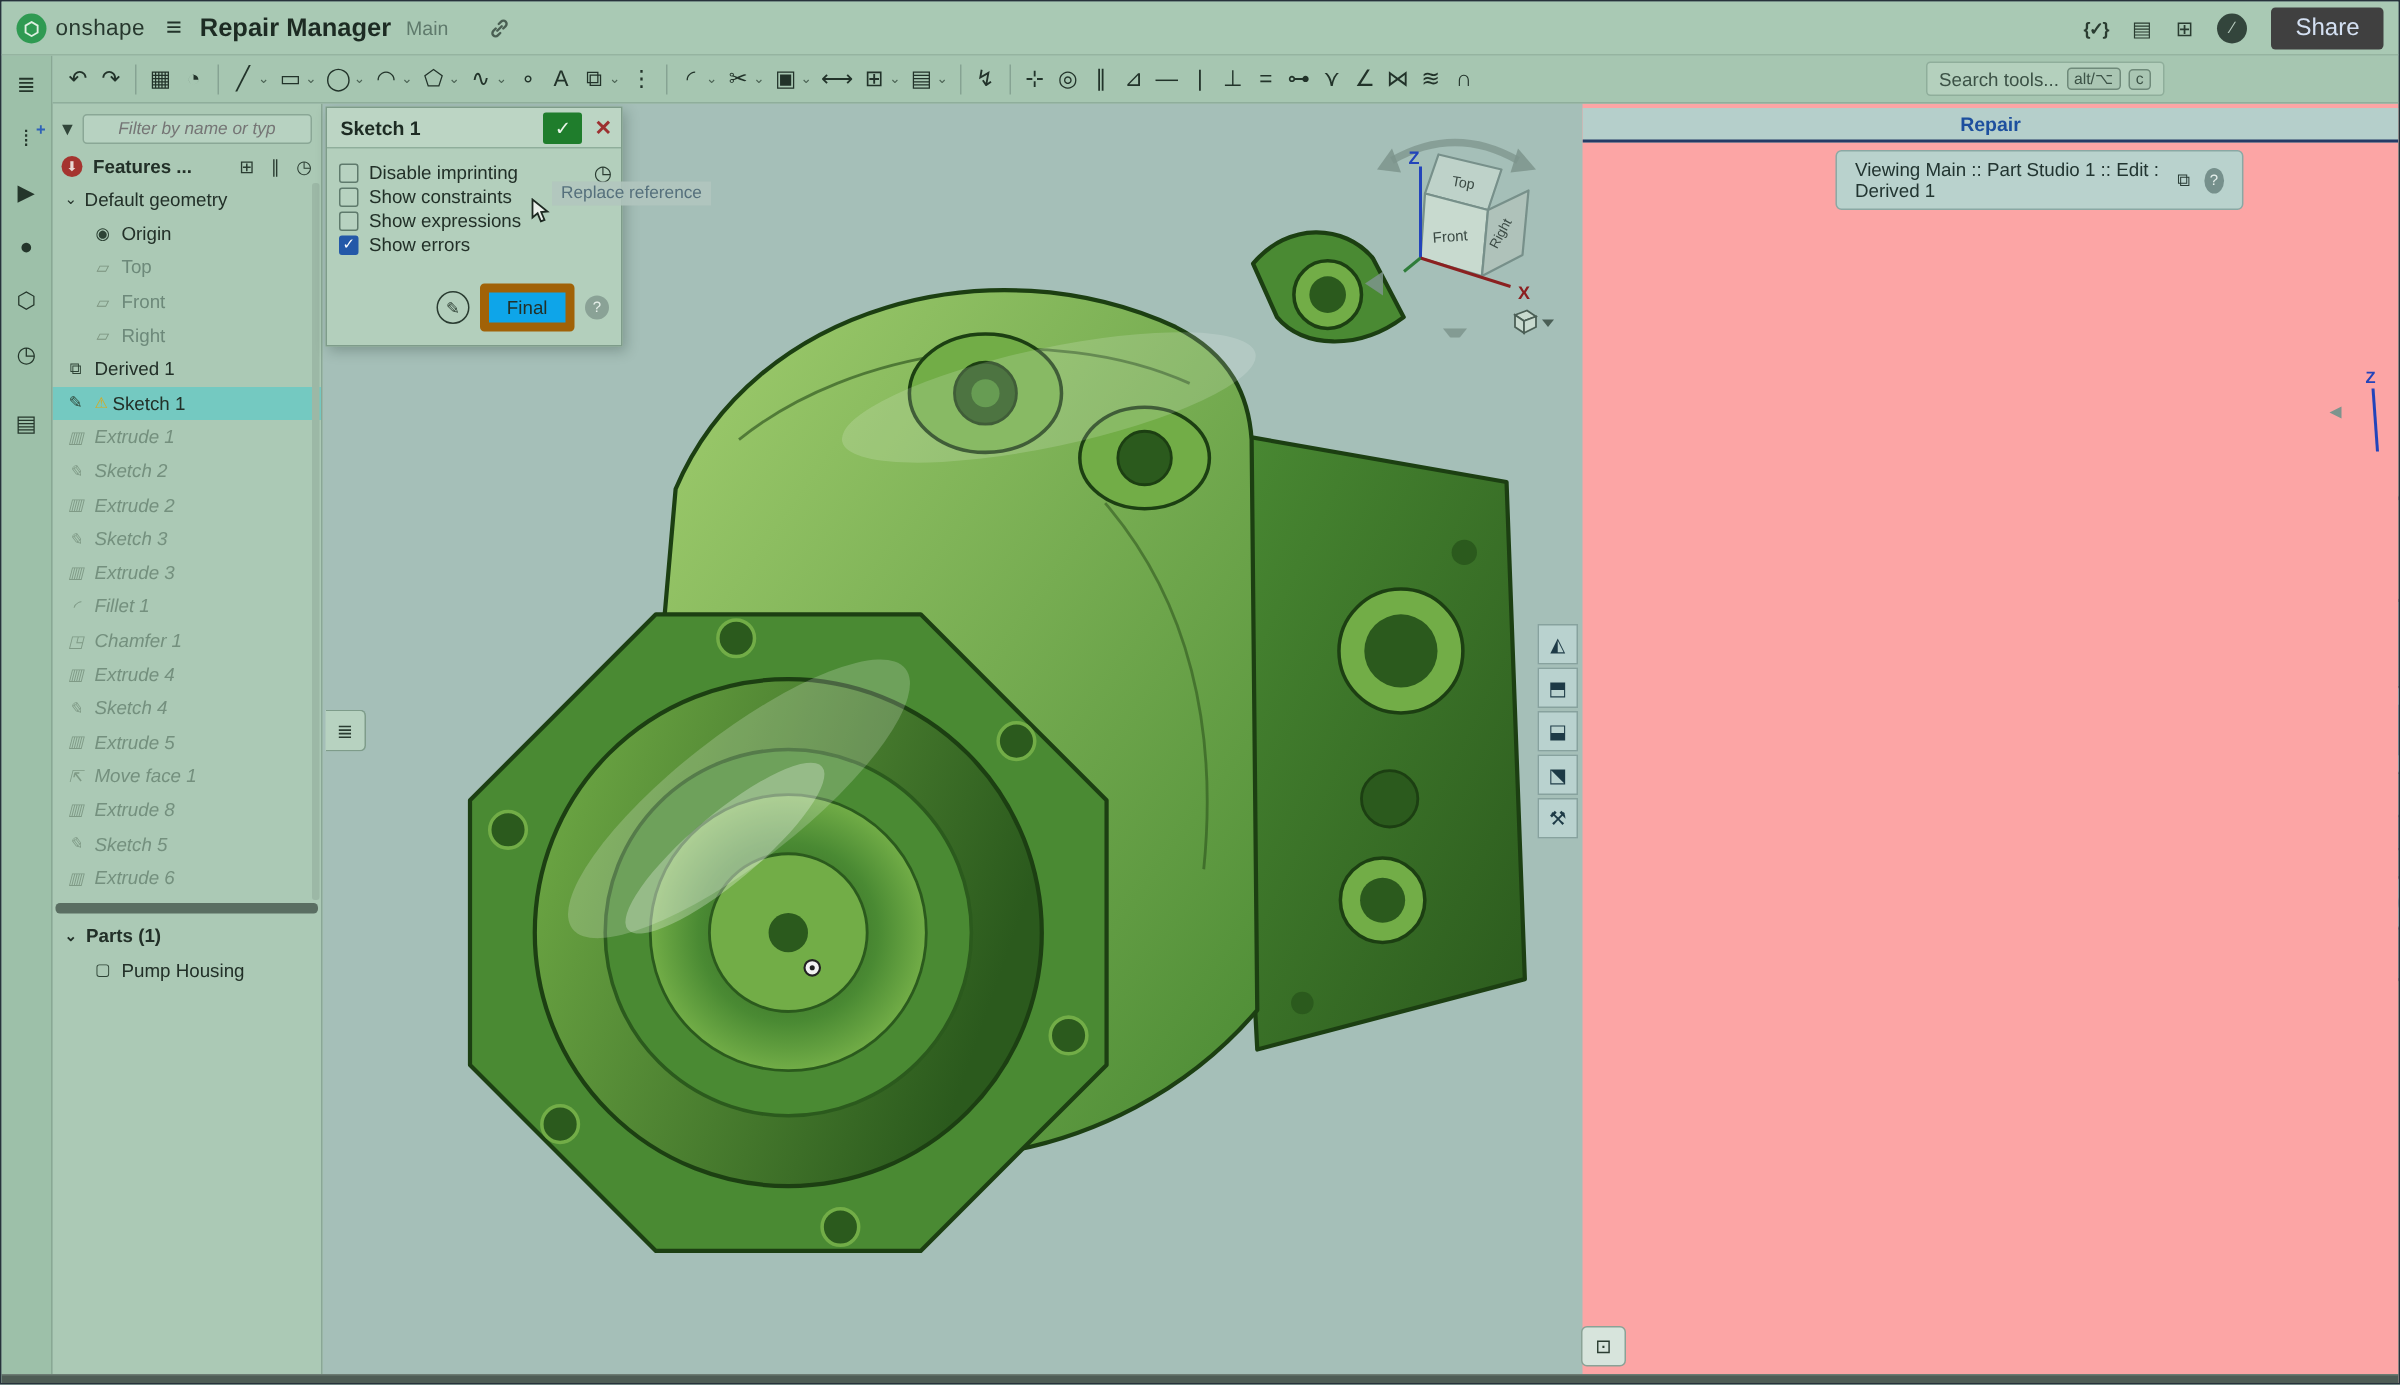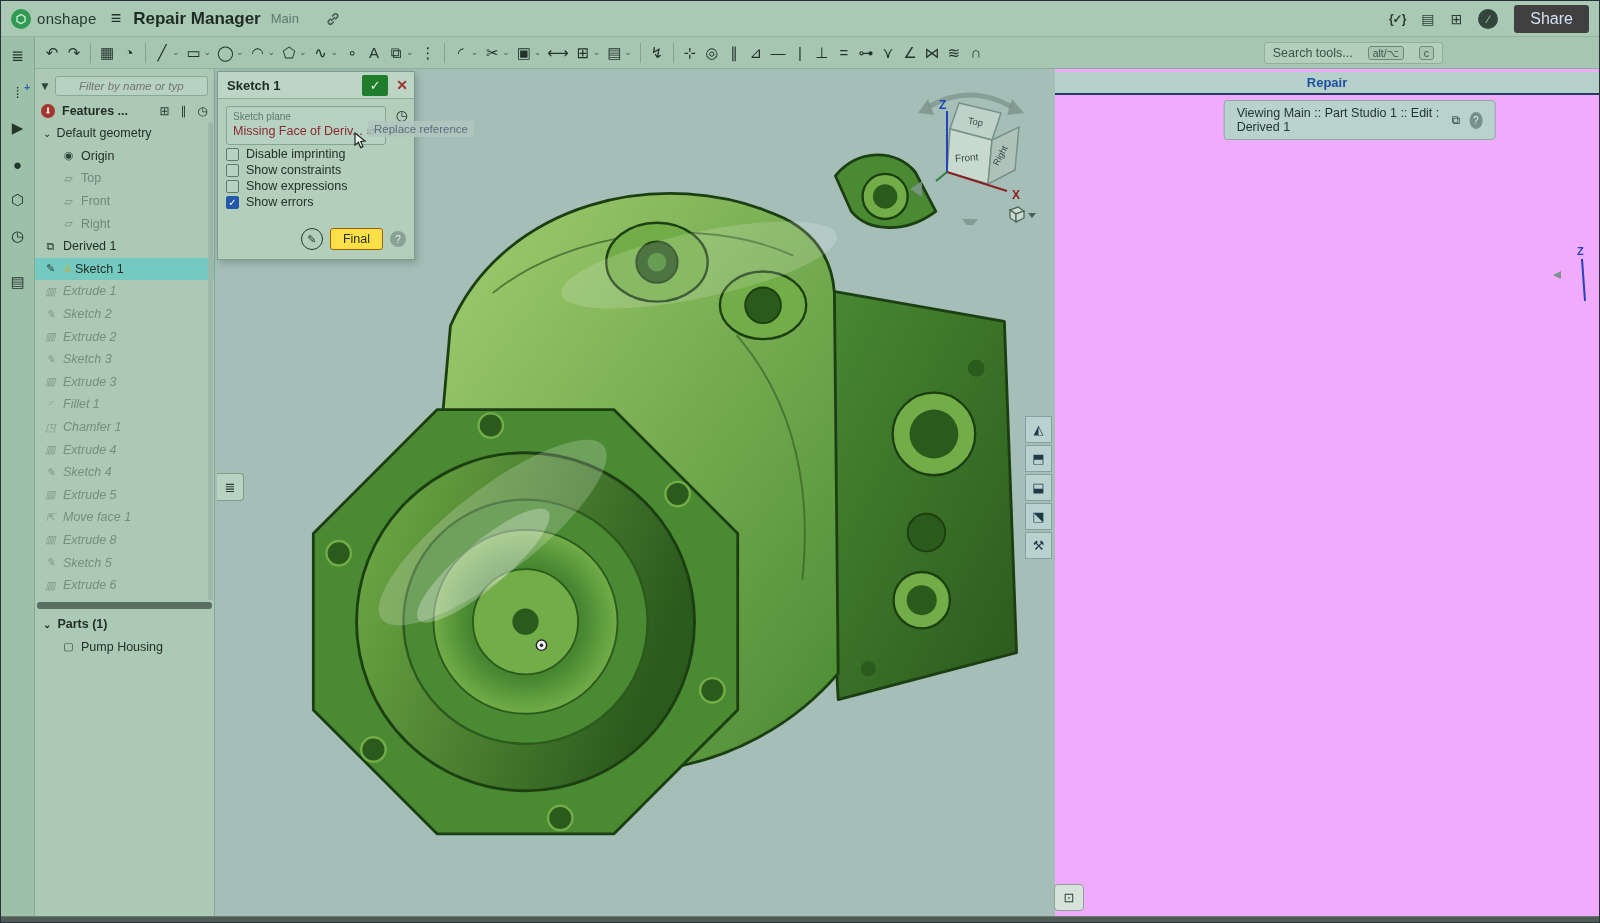--- a/index.html
+++ b/index.html
@@ -27,21 +27,21 @@
   .share-btn{background:#404040;color:#d4e0f2;font-size:16px;padding:5px 16px;border-radius:3px;
     border:none;cursor:pointer;font-family:inherit;}
   
   .toolbar{position:absolute;top:36px;left:34px;right:0;height:32px;background:#a6c6b1;
     border-bottom:1px solid #8fae9b;display:flex;align-items:center;padding:0 6px;z-index:39;}
   .tb-btn{display:flex;align-items:center;height:26px;padding:0 3px;border-radius:3px;cursor:pointer;
     color:#22332a;font-size:15px;line-height:1;background:transparent;border:none;font-family:inherit;}
   .tb-btn .g{min-width:16px;text-align:center;}
   .tb-btn .caret{font-size:9px;color:#4b6354;margin-left:2px;}
   .tb-div{width:1px;height:20px;background:#86a393;margin:0 5px;flex:0 0 auto;}
-  .search-tools{margin-left:auto;margin-right:150px;display:flex;align-items:center;gap:15px;
+  .search-tools{margin-left:auto;margin-right:150px;display:flex;align-items:center;gap:5px;
     background:#b4d0bd;border:1px solid #8fae9b;border-radius:3px;padding:3px 8px;cursor:text;}
   .search-tools .lbl{font-size:12.5px;color:#3c5246;}
   .kbd{font-size:10.5px;border:1px solid #6f8a7a;border-radius:3px;padding:0 4px;background:#aac6b3;color:#3c5246;}
   
   .left-strip{position:absolute;top:36px;left:0;bottom:0;width:34px;background:#9dc0a9;
     border-right:1px solid #89a894;display:flex;flex-direction:column;align-items:center;z-index:38;}
   .strip-ic{width:28px;height:28px;display:flex;align-items:center;justify-content:center;
     font-size:15px;color:#24362b;cursor:pointer;position:relative;margin-top:8px;}
   .strip-ic .accent{position:absolute;right:1px;top:3px;color:#2f62b8;font-size:11px;font-weight:bold;}
   .strip-ic.first{margin-top:5px;}
@@ -92,39 +92,39 @@
   .cursor-svg{position:absolute;left:133px;top:33px;z-index:3;}
   .tooltip{position:absolute;left:150px;top:22px;font-size:11.5px;color:#55707c;
     background:rgba(178,198,190,.85);padding:2px 6px;white-space:nowrap;z-index:2;}
   .chk-row{display:flex;align-items:center;gap:7px;margin-top:2px;font-size:12.5px;color:#223028;cursor:pointer;}
   .chk{width:13px;height:13px;border:1px solid #5f7a6c;border-radius:2px;background:#b7d2c0;
     display:flex;align-items:center;justify-content:center;font-size:10px;color:#fff;}
   .chk.on{background:#2458a8;border-color:#2458a8;}
   .dlg-foot{display:flex;align-items:center;justify-content:flex-end;gap:7px;padding:10px 8px 9px 8px;}
   .sketch-circ{width:22px;height:22px;border-radius:50%;border:1.5px solid #2a3c31;display:flex;
     align-items:center;justify-content:center;font-size:11px;color:#2a3c31;cursor:pointer;}
-  .final-btn{border:1px solid #a16207;background:#fde047;border-radius:3px;font-size:12.5px;
+  .final-btn{border:6px solid #a16207;background:#0ea5e9;border-radius:3px;font-size:12.5px;
     padding:3px 12px;color:#223028;cursor:pointer;font-family:inherit;}
   .dlg-help{width:16px;height:16px;border-radius:50%;background:#8aa296;color:#e6efe9;font-size:10px;
     display:flex;align-items:center;justify-content:center;cursor:pointer;}
   
   .viewport{position:absolute;left:214px;top:68px;right:546px;bottom:0;background:#a5bfb8;overflow:hidden;z-index:1;}
   .flyout-handle{position:absolute;left:216px;top:472px;width:27px;height:28px;background:#b7d2c0;
     border:1px solid #7e9c8a;border-left:none;border-radius:0 4px 4px 0;display:flex;align-items:center;
     justify-content:center;font-size:13px;color:#2a3c31;cursor:pointer;z-index:20;}
   #pump-left{position:absolute;left:210px;top:75px;width:845px;height:838px;z-index:2;pointer-events:none;}
   #pump-right{position:absolute;left:1068px;top:248px;width:640px;height:560px;z-index:2;pointer-events:none;}
   .viewcube{position:absolute;left:905px;top:76px;width:130px;height:148px;z-index:10;}
   .bottom-icons{position:absolute;left:952px;bottom:0;display:flex;gap:22px;z-index:12;color:#1e2d26;font-size:13px;}
   .bottom-icons span{transform:translateY(6px);}
   .vp-white-btn{position:absolute;left:1053px;bottom:11px;width:30px;height:27px;background:#d7e4dc;
     border:1px solid #8aa296;border-radius:4px;display:flex;align-items:center;justify-content:center;
     font-size:13px;color:#2a3c31;cursor:pointer;z-index:12;}
   
-  .right-panel{position:absolute;left:1054px;top:68px;right:0;bottom:0;background:#f0abfc;z-index:5;overflow:hidden;}
+  .right-panel{position:absolute;left:1054px;top:68px;right:0;bottom:0;background:#fca5a5;z-index:5;overflow:hidden;}
   .repair-bar{position:absolute;left:0;top:3px;right:0;height:23px;background:#b5cfcb;
     display:flex;align-items:center;justify-content:center;border-bottom:2px solid #253b66;}
   .repair-title{font-size:13px;font-weight:bold;color:#1d4f9e;}
   .viewing-pill{position:absolute;left:50%;top:31px;transform:translateX(-38%);display:flex;align-items:center;
     gap:9px;background:#b9d2cd;border:1px solid #8aa8a4;border-radius:4px;padding:5px 12px;}
   .viewing-txt{font-size:12.5px;color:#223531;}
   .ext-ic{font-size:12px;color:#2a3c36;cursor:pointer;}
   .pill-help{width:17px;height:17px;border-radius:50%;background:#76908c;color:#e6efec;font-size:10px;
     display:flex;align-items:center;justify-content:center;cursor:pointer;}
   .rp-tools{position:absolute;left:1024px;top:415px;width:28px;display:flex;flex-direction:column;gap:2px;z-index:25;}
@@ -520,27 +520,20 @@
       </div>
   </div>
 
   <div class="dialog">
     <div class="dlg-hdr">
       <span class="dlg-title">Sketch 1</span>
       <button class="dlg-ok">✓</button>
       <button class="dlg-close">✕</button>
     </div>
     <div class="dlg-body">
-      <div class="plane-box">
-        <div class="plane-lbl">Sketch plane</div>
-        <div class="plane-val">
-          <span>Missing Face of Deriv...</span>
-          <span class="swap-ic">⇄</span>
-        </div>
-      </div>
       <span class="dlg-clock">◷</span>
       <div class="tooltip">Replace reference</div>
       <svg class="cursor-svg" width="16" height="18" viewBox="0 0 16 18">
         <path d="M4 1 L4 13 L7.4 10.2 L9.6 15.6 L12 14.6 L9.8 9.4 L14 9 Z" fill="#e9efe9" stroke="#1e2a22" stroke-width="1.2"></path>
       </svg>
       <div id="dlg-checks">
           <div class="chk-row">
             <span class="chk"></span>
             <span>Disable imprinting</span>
           </div>

